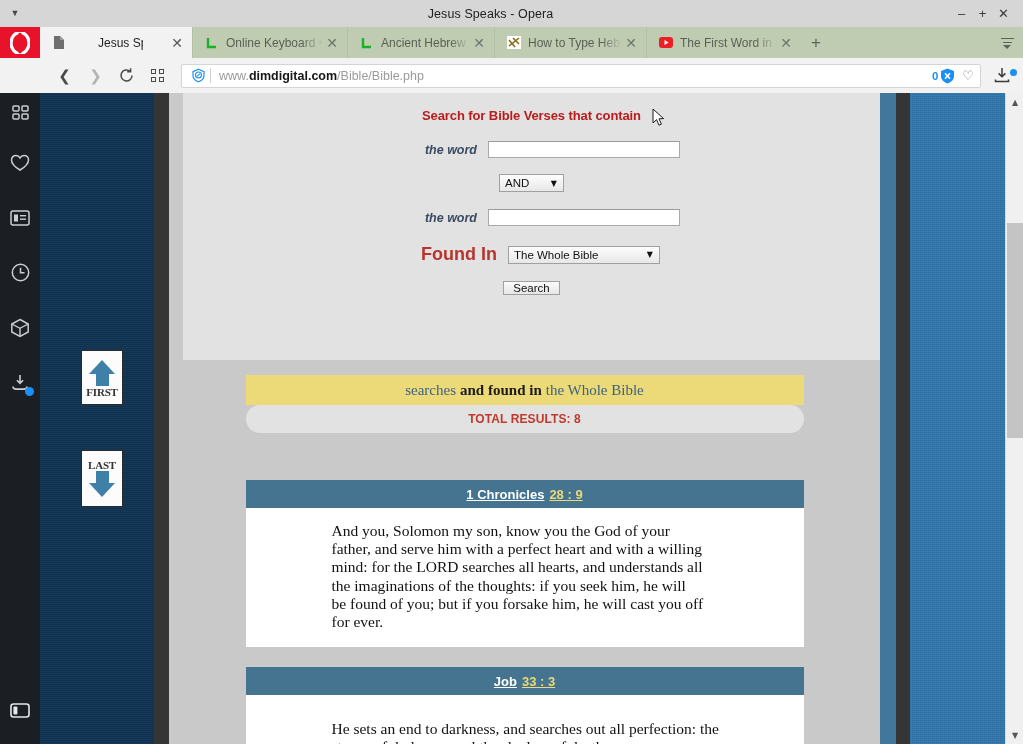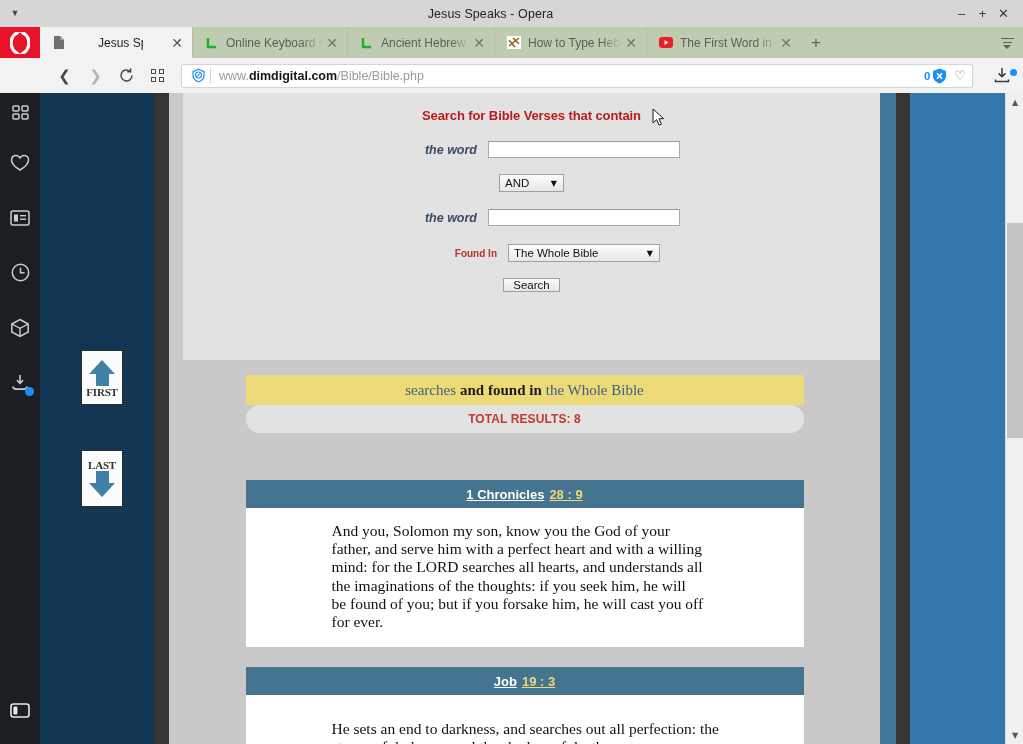--- a/index.html
+++ b/index.html
@@ -84,21 +84,21 @@
   }
   .nav-btn{
     width:31px; height:35px; display:flex; align-items:center; justify-content:center;
     color:#4a4a4a; font-size:15px;
   }
   .nav-btn.dim{ color:#b4b4b4; }
   .nav-btn:first-child{ margin-left:49px; }
   .grid-icon{ display:grid; grid-template-columns:5px 5px; grid-gap:3px; }
   .grid-icon i{ width:5px; height:5px; border:1.3px solid #4a4a4a; display:block; }
   .urlbox{
-    flex:1; height:24px; margin-left:8px; margin-right:8px;
+    flex:1; height:24px; margin-left:8px; 
     background:#fff; border:1px solid #d4d4d4; border-radius:2px;
     display:flex; align-items:center; padding:0 6px;
   }
   .url-badge{ width:20px; display:flex; align-items:center; justify-content:center; }
   .url-sep{ width:1px; height:15px; background:#d0d0d0; margin:0 8px 0 2px; }
   .urltext{ flex:1; font-size:12.5px; color:#9b9b9b; white-space:nowrap; overflow:hidden; }
   .urltext b{ color:#161616; font-weight:700; }
   .blockcount{ font-size:11.5px; color:#1b8ff5; margin-right:2px; font-weight:600; }
   .shield{ margin-right:7px; display:flex; align-items:center; }
   .heart-ic{ color:#8a8a8a; font-size:13px; }
@@ -169,21 +169,21 @@
     border:1px solid #a0a0a0; font-size:11.5px; color:#111;
     display:flex; align-items:center; padding:0 2px 0 5px;
     font-family:"Liberation Sans", sans-serif;
   }
   .fsel .caret{
     margin-left:auto; padding-left:10px; padding-right:4px; font-size:8px; color:#101010;
     font-family:"DejaVu Sans", sans-serif;
   }
   .sel-and{ width:65px; }
   .sel-found{ width:152px; }
-  .flabel.red{ color:#b8342c; font-style:normal; font-weight:bold; font-size:10px; }
+  .flabel.red{ color:#b8342c; font-style:normal; font-weight:bold; font-size:18px; }
   .fbtn{
     height:14px; padding:0 9px; background:linear-gradient(#fcfcfc,#e6e6e6);
     border:1px solid #a0a0a0; font-size:11.5px; color:#111;
     display:inline-flex; align-items:center; justify-content:center;
     font-family:"Liberation Sans", sans-serif;
   }
 
   .results{ position:absolute; top:267px; left:0; width:711px; }
   .res-inner{ width:558px; margin:0 auto; padding-top:15px; }
   .banner{
@@ -510,21 +510,21 @@
             <span class="ref">28 : 9</span>
           </div>
           <div class="v-body">And you, Solomon my son, know you the God of your father, and serve him with a perfect heart and with a willing mind: for the LORD searches all hearts, and understands all the imaginations of the thoughts: if you seek him, he will be found of you; but if you forsake him, he will cast you off for ever.</div>
         </div>
 
         <div class="v-gap-2"></div>
 
         <div class="verse-block">
           <div class="v-head">
             <span class="book">Job</span>
-            <span class="ref">19 : 3</span>
+            <span class="ref">33 : 3</span>
           </div>
           <div class="v-body pad2">He sets an end to darkness, and searches out all perfection: the stones of darkness, and the shadow of death.</div>
         </div>
 
       </div>
     </div>
   </div>
 
   <div class="navbtn first">
     <div style="display:flex;flex-direction:column;align-items:center;">

